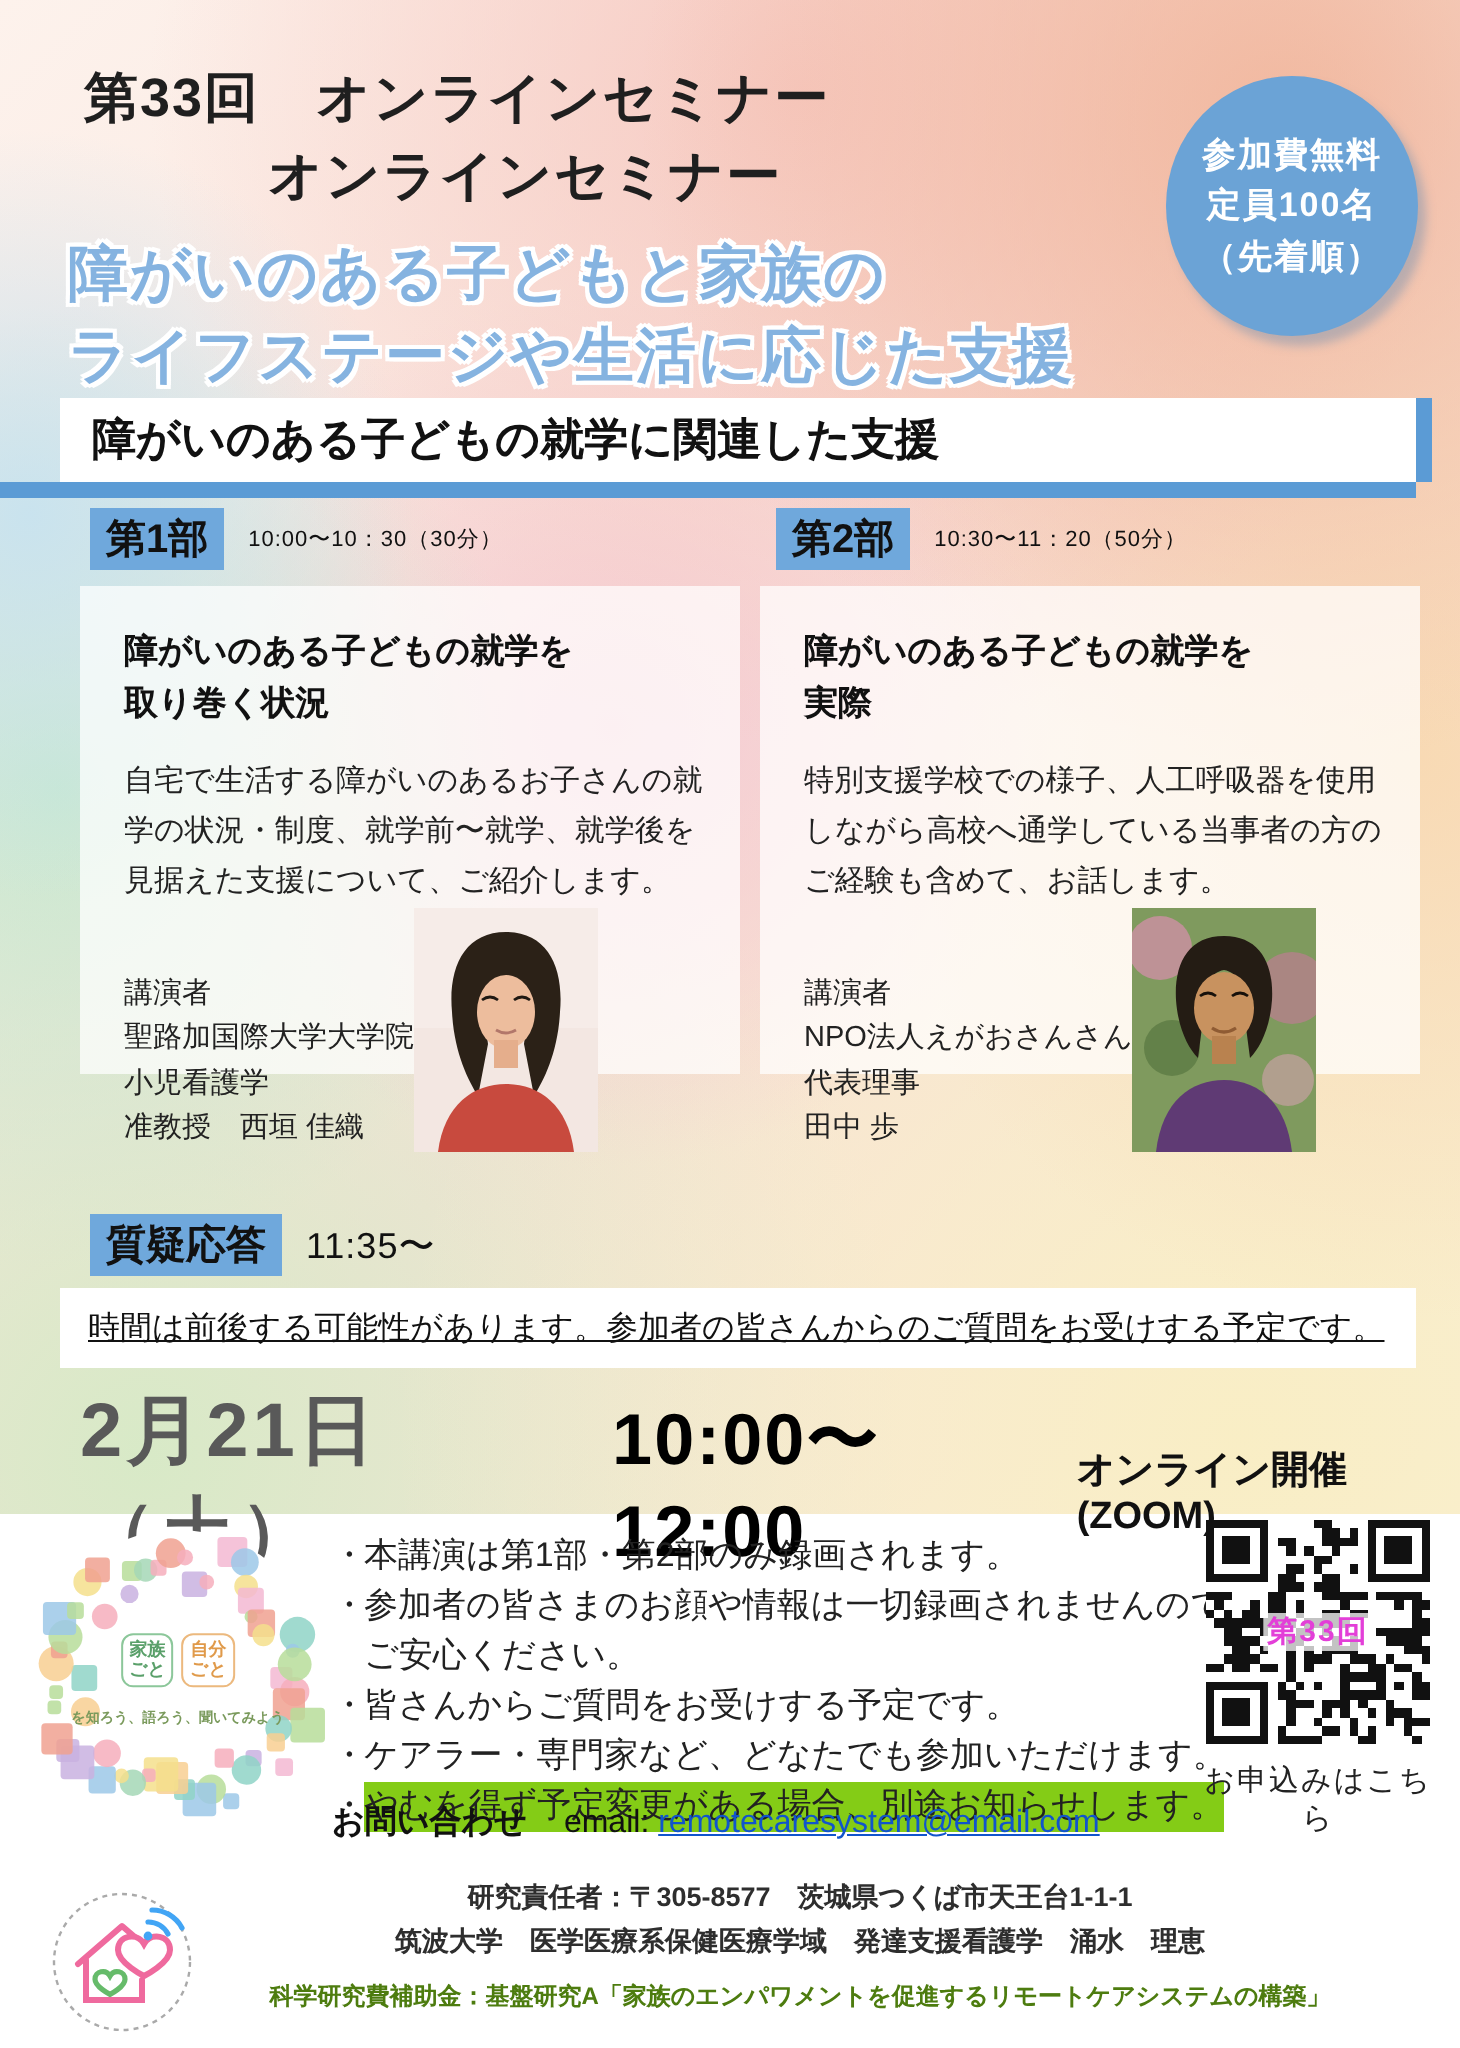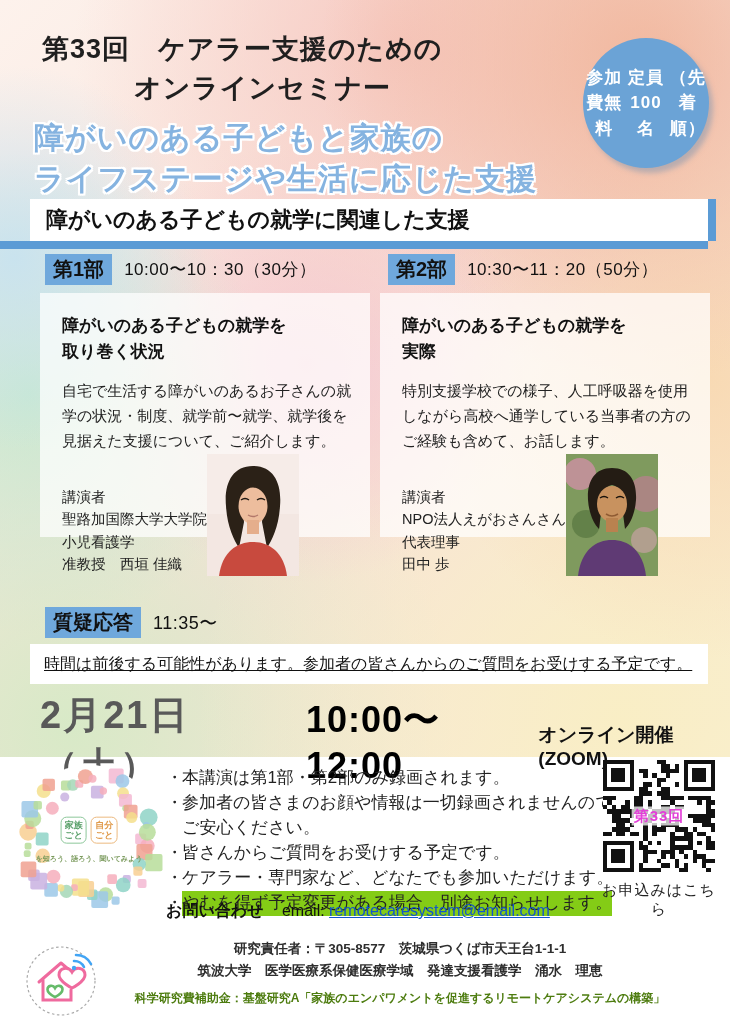--- a/index.html
+++ b/index.html
@@ -25,33 +25,33 @@
   .title{position:absolute;left:42px;top:30px;font-size:27px;font-weight:600;color:#1f1f1f;line-height:1.45;letter-spacing:1px;}
   .title .l2{padding-left:92px;display:block;}
   .subtitle{
     position:absolute;left:34px;top:118px;font-size:30px;font-weight:800;line-height:1.35;letter-spacing:1px;
     color:#85b3e0;
     text-shadow:-2px -2px 0 #fff,2px -2px 0 #fff,-2px 2px 0 #fff,2px 2px 0 #fff,0 2px 0 #fff,2px 0 0 #fff,0 -2px 0 #fff,-2px 0 0 #fff;
   }
   .badge{
     position:absolute;left:583px;top:38px;width:126px;height:130px;border-radius:50%;
     background:#6ba3d6;box-shadow:4px 5px 5px rgba(130,150,175,.5);
-    display:flex;flex-direction:row;align-items:center;justify-content:center;
+    display:flex;flex-direction:column;align-items:center;justify-content:center;
     color:#fff;font-size:17px;font-weight:600;line-height:1.5;letter-spacing:1px;text-align:center;
   }
   .banner{
     position:absolute;left:30px;top:199px;width:662px;height:42px;background:#fff;
     border-right:8px solid #5b9bd5;display:flex;align-items:center;padding-left:16px;
     font-size:22px;font-weight:700;color:#111;
   }
   .banner-bar{position:absolute;left:0;top:241px;width:708px;height:8px;background:#5b9bd5;}
   .session-row{position:absolute;top:254px;display:flex;align-items:center;}
   .session-row.r1{left:45px;} .session-row.r2{left:388px;}
   .part-label{background:#6fa8dc;color:#111;font-size:20px;font-weight:700;padding:2px 8px;}
-  .part-time{font-size:17px;color:#111;margin-left:12px;letter-spacing:.5px;}
+  .part-time{font-size:11px;color:#111;margin-left:12px;letter-spacing:.5px;}
   .part-box{
     position:absolute;top:293px;width:330px;height:244px;background:rgba(255,255,255,.72);
     box-sizing:border-box;padding:20px 16px 18px 22px;display:flex;flex-direction:column;
   }
   .part-box.b1{left:40px;} .part-box.b2{left:380px;}
   .part-box h3{margin:0;font-size:17px;font-weight:700;line-height:1.5;color:#111;}
   .part-box p{margin:14px 0 0 0;font-size:15px;line-height:1.68;color:#222;}
   .speaker{margin-top:auto;display:flex;justify-content:flex-start;align-items:flex-end;}
   .speaker .info{font-size:14.5px;line-height:1.55;color:#222;white-space:pre-line;}
   .photo{width:92px;height:122px;flex:0 0 auto;}
@@ -98,21 +98,21 @@
   .footer .l3{font-size:12px;color:#4d7c0f;margin-top:8px;margin-left:-30px;width:620px;}
   .logo{position:absolute;left:24px;top:944px;width:74px;height:74px;}
 </style>
 </head>
 <body>
 
 <div class="poster">
   <div class="bg"></div>
 
   <div class="title">
-    <span>第33回　ケアラー支援のための</span>
+    <span>第33回　オンラインセミナー</span>
     <span class="l2">オンラインセミナー</span>
   </div>
   <div class="subtitle">
     <span>障がいのある子どもと家族の</span><br>
     <span>ライフステージや生活に応じた支援</span>
   </div>
   <div class="badge">
     <span>参加費無料</span>
     <span>定員100名</span>
     <span>（先着順）</span>

